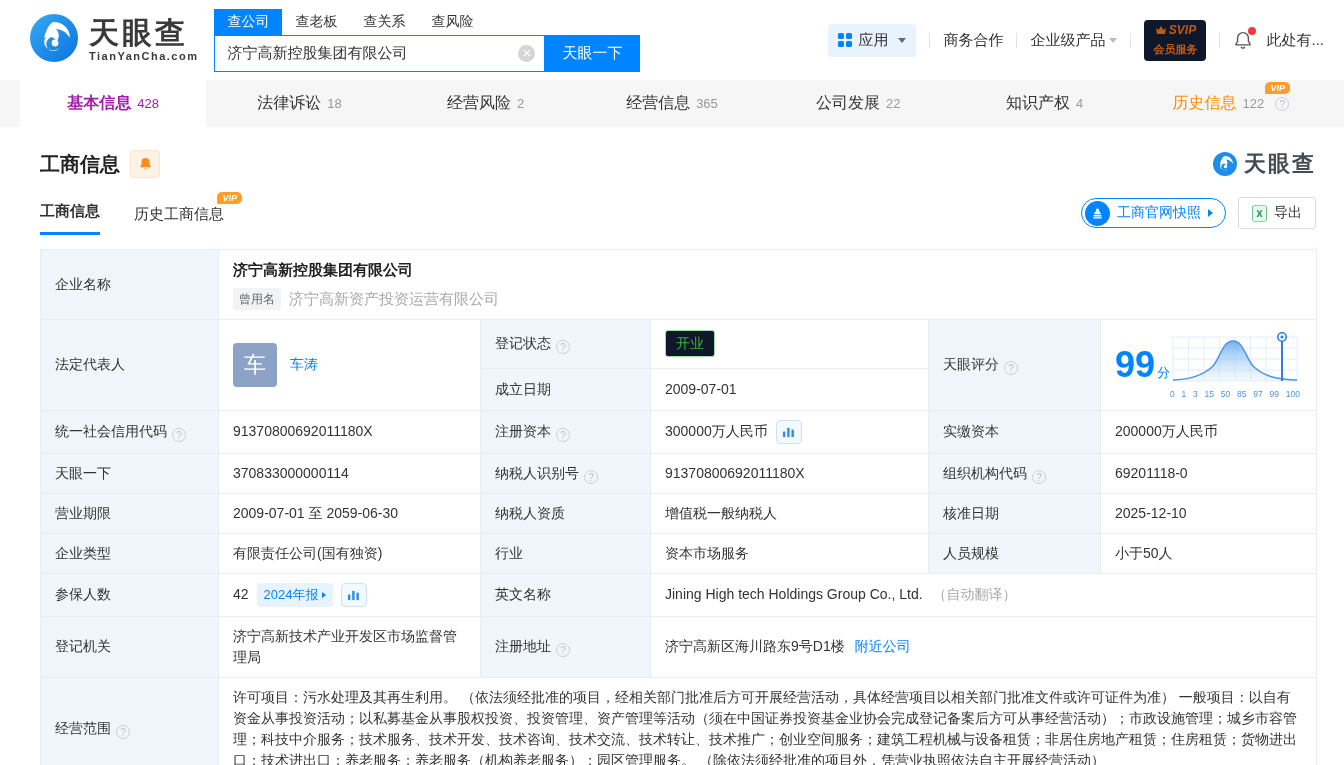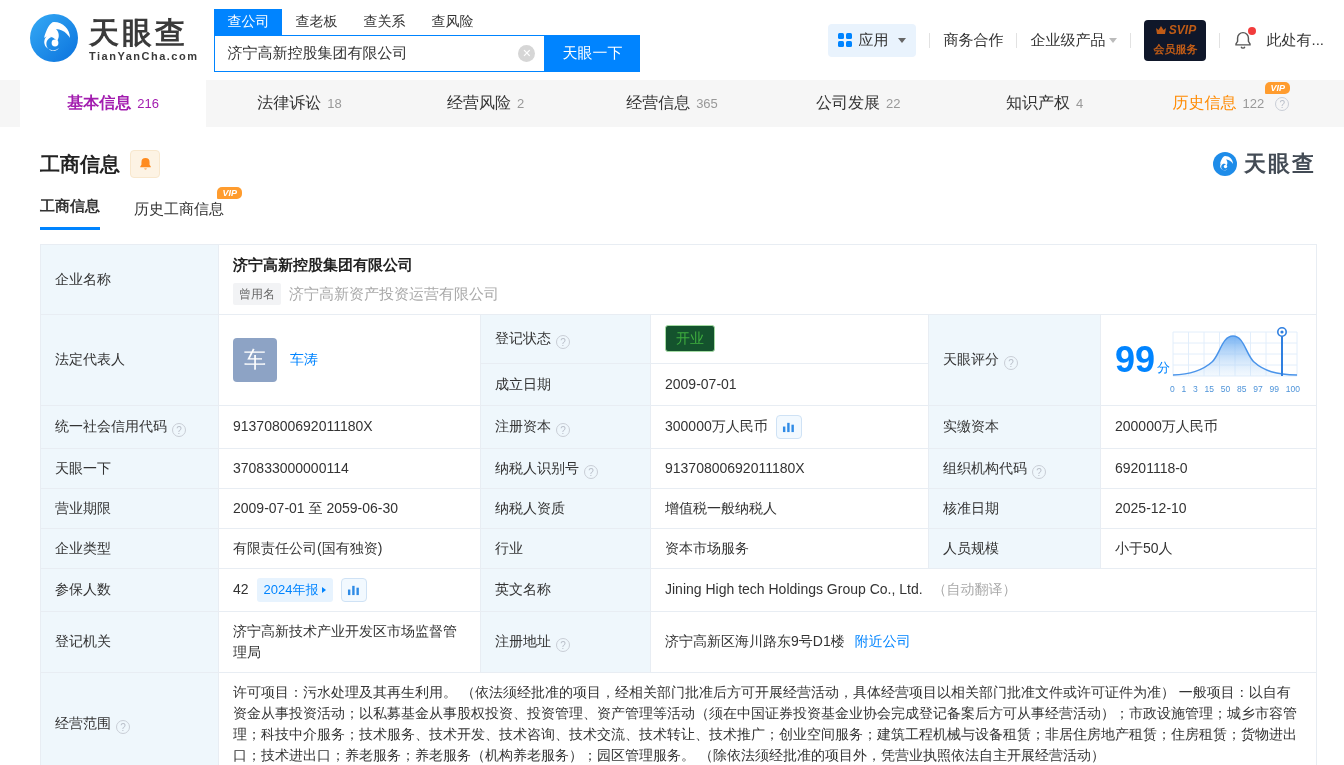--- a/index.html
+++ b/index.html
@@ -94,21 +94,21 @@
   .info td.lbl { background:#eff7fc; }
   .lbl-inner { display:flex; align-items:flex-end; }
   .bold-name { font-size:15px; font-weight:bold; color:#222; }
   .former-row { margin-top:6px; display:flex; align-items:center; gap:8px; }
   .former-tag { background:#f2f3f5; color:#666; font-size:12px; padding:2px 6px; border-radius:2px; }
   .former-name { color:#a9a9a9; font-size:15px; }
   .avatar { width:44px; height:44px; border-radius:4px; background:#8da3c5; color:#fff; font-size:22px;
     display:inline-flex; align-items:center; justify-content:center; cursor:pointer; flex:none; }
   .link { color:#0084ff; cursor:pointer; text-decoration:none; }
   .rep-cell { display:flex; align-items:center; gap:13px; }
-  .green-tag { display:inline-block; background:#14532d; border:1px solid #a4dba4; color:#3fae3f;
+  .green-tag { display:inline-block; background:#0f172a; border:1px solid #a4dba4; color:#3fae3f;
     font-size:14px; padding:2px 10px; border-radius:3px; }
   .cap-cell { display:flex; align-items:center; gap:8px; }
   .mini-chart-btn { width:26px; height:24px; border:1px solid #cfe2f5; background:#f2f9ff; border-radius:4px;
     display:inline-flex; align-items:center; justify-content:center; cursor:pointer; flex:none; }
   .report-tag { background:#e7f3fe; color:#0084ff; font-size:13px; padding:2px 7px; border-radius:3px;
     cursor:pointer; display:inline-flex; align-items:center; gap:3px; }
   .report-caret { width:0; height:0; border-top:3.5px solid transparent; border-bottom:3.5px solid transparent;
     border-left:4.5px solid #0084ff; }
   .grey-note { color:#aaa; }
   .score-cell { display:flex; align-items:center; }
@@ -202,21 +202,21 @@
     <span class="nav-link">
       <span>此处有...</span>
 
     </span>
   </nav>
 </header>
 
 <nav class="company-tabs">
   <div class="ctab active">
     <span class="lbl">基本信息</span>
-    <span class="cnt">216</span>
+    <span class="cnt">428</span>
   </div>
   <div class="ctab">
     <span class="lbl">法律诉讼</span>
     <span class="cnt">18</span>
   </div>
   <div class="ctab">
     <span class="lbl">经营风险</span>
     <span class="cnt">2</span>
   </div>
   <div class="ctab">
@@ -257,20 +257,41 @@
       </svg>
       <span>天眼查</span>
     </span>
   </div>
 
   <div class="subtab-row">
     <span class="subtab active">工商信息</span>
     <span class="subtab">
       <span>历史工商信息</span>
       <span class="vip-badge">VIP</span>
+    </span>
+    <span class="subtab-actions">
+      <span class="snapshot-btn">
+        <span class="snapshot-circle">
+          <svg width="13" height="13" viewBox="0 0 24 24">
+              <path d="M9.5 3h5v3c0 1.6 1 2.4 2 3.4 1 1 1.5 2 1.5 3.6H6c0-1.6.5-2.6 1.5-3.6 1-1 2-1.8 2-3.4V3z" fill="#fff"></path>
+              <rect x="5" y="14.5" width="14" height="3" rx="0.5" fill="#fff"></rect>
+              <rect x="4" y="19" width="16" height="2" rx="0.5" fill="#fff"></rect>
+            </svg>
+        </span>
+        <span>工商官网快照</span>
+        <span class="snap-caret"></span>
+      </span>
+      <span class="export-btn">
+        <svg width="15" height="17" viewBox="0 0 20 22">
+          <rect x="1" y="1" width="18" height="20" rx="2" fill="#fff" stroke="#2e9e5b" stroke-width="1.6"></rect>
+          <rect x="1" y="1" width="18" height="20" rx="2" fill="#e9f7ef"></rect>
+          <path d="M6 6.5h2.6l1.5 3 1.5-3H14l-2.6 4.5L14 15.5h-2.4L10 12.4l-1.6 3.1H6l2.6-4.5z" fill="#2e9e5b"></path>
+        </svg>
+        <span>导出</span>
+      </span>
     </span>
   </div>
 
   <table class="info">
     <colgroup>
         <col style="width:178px">
         <col style="width:262px">
         <col style="width:170px">
         <col style="width:278px">
         <col style="width:172px">

